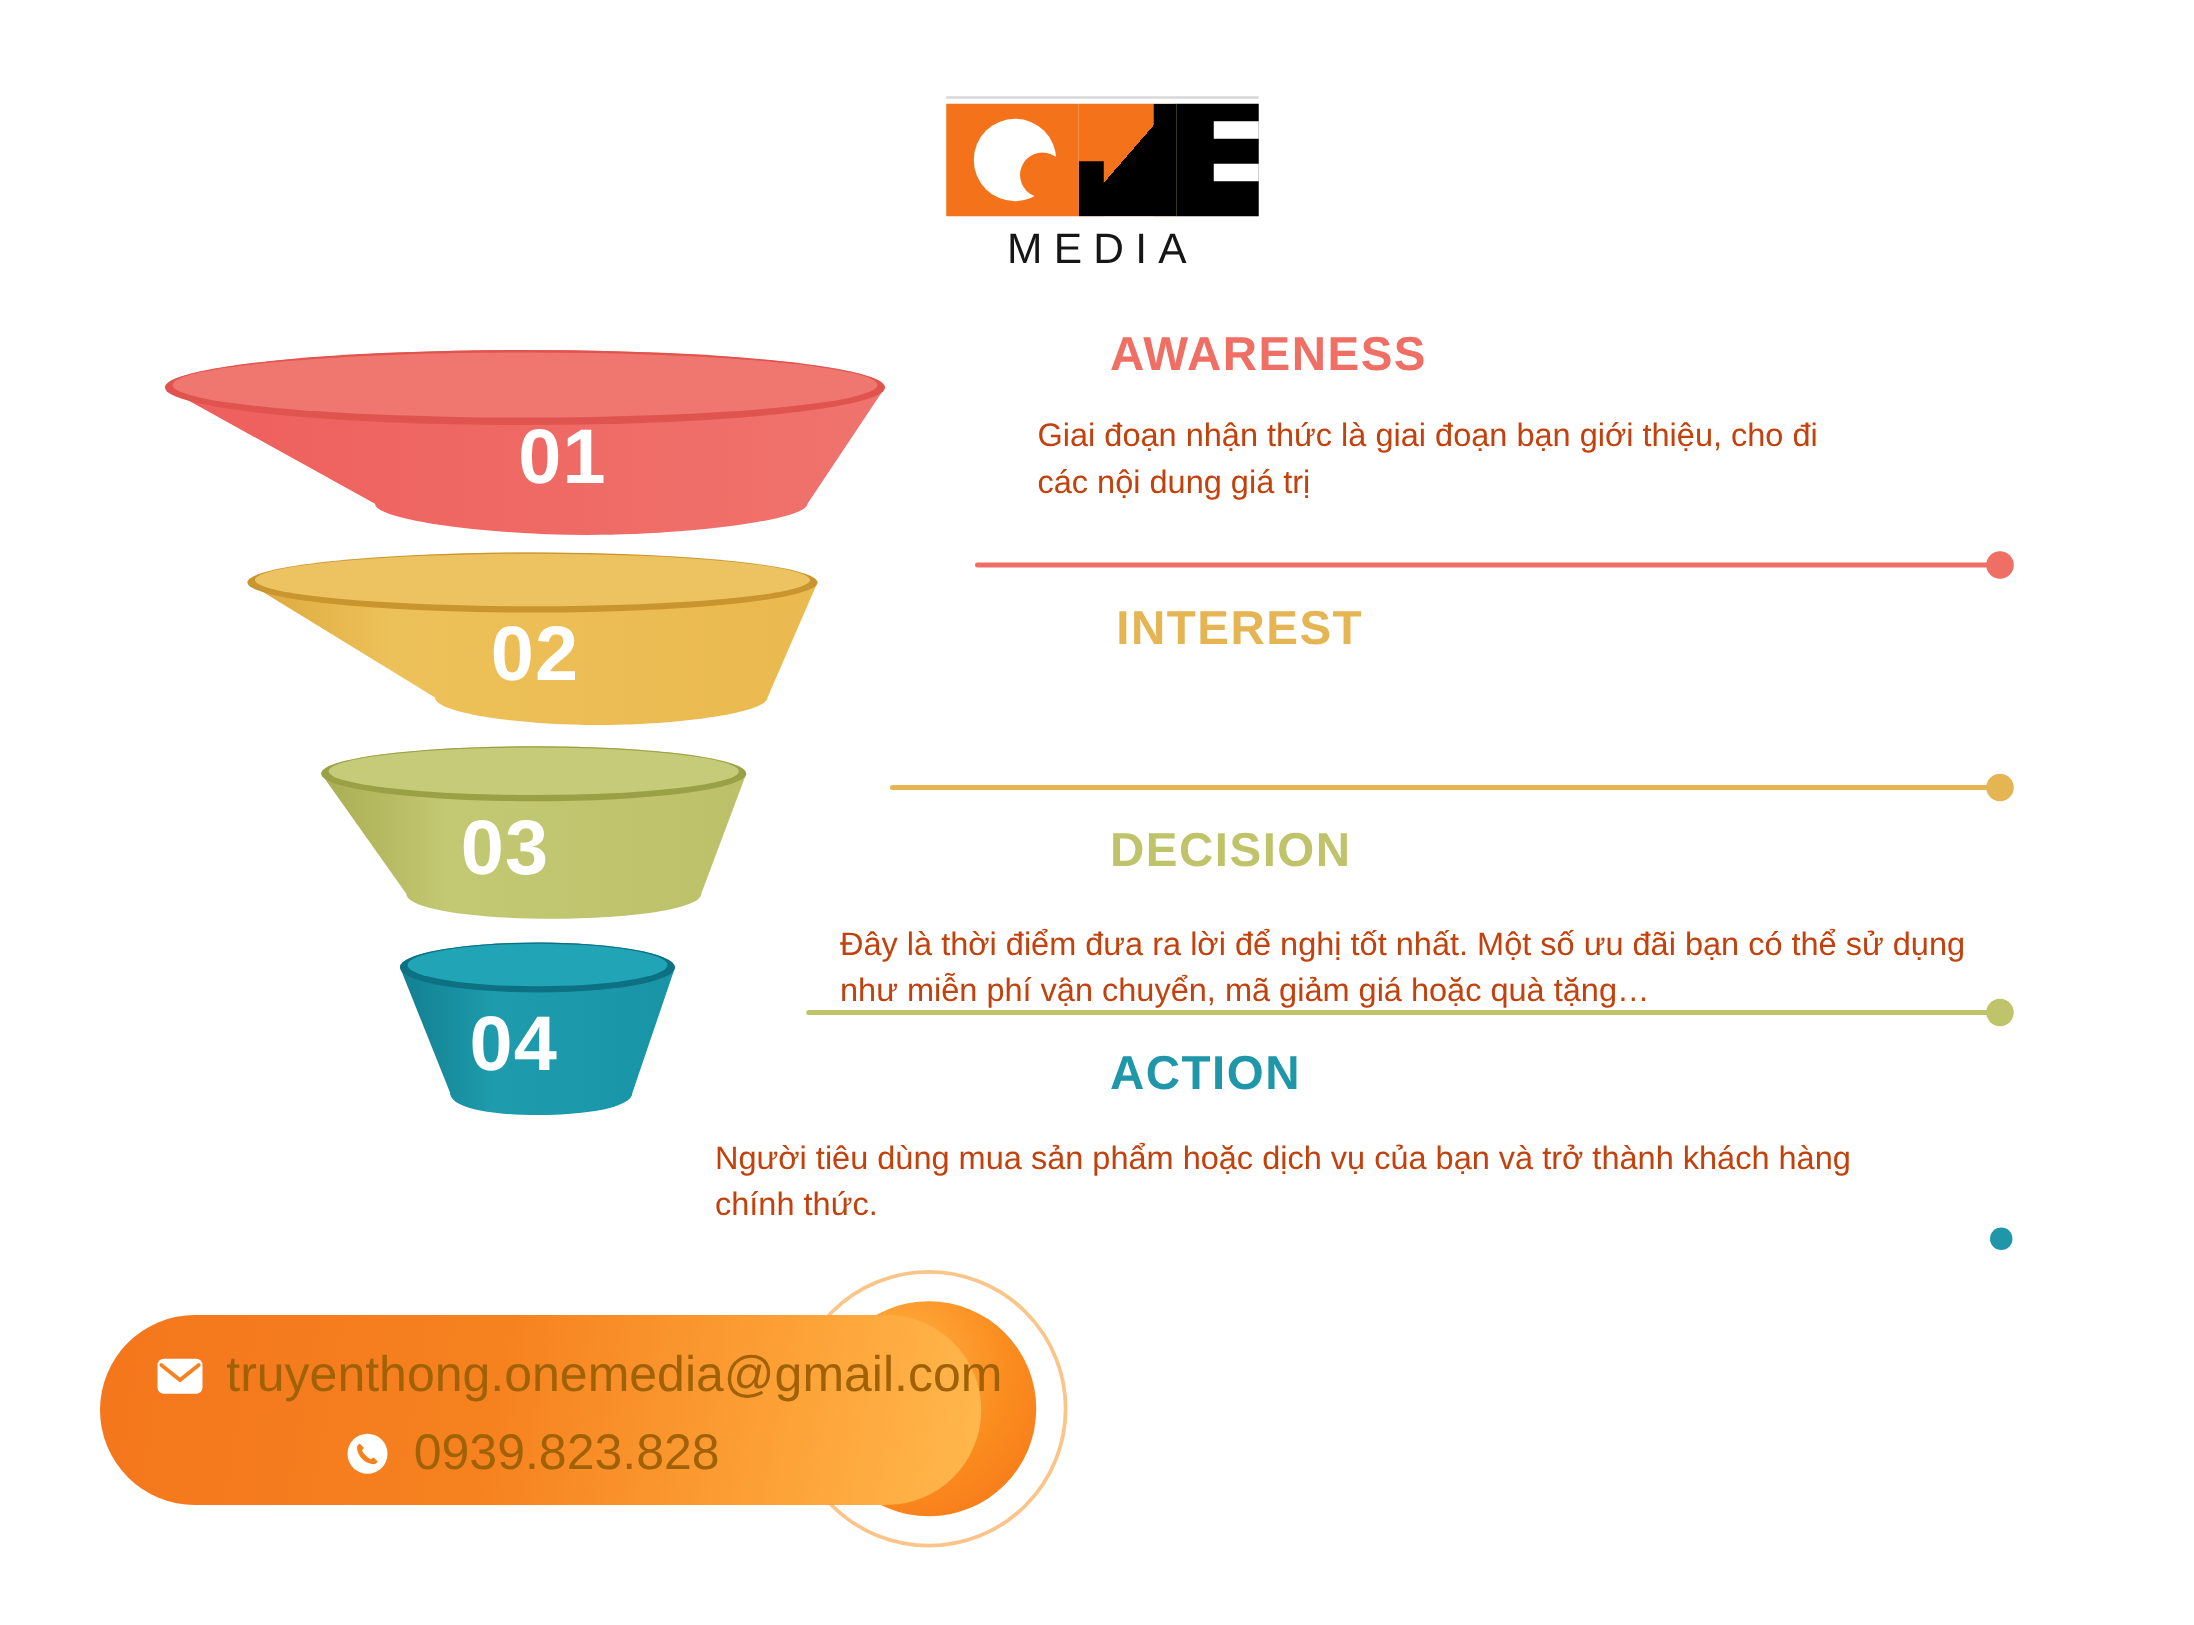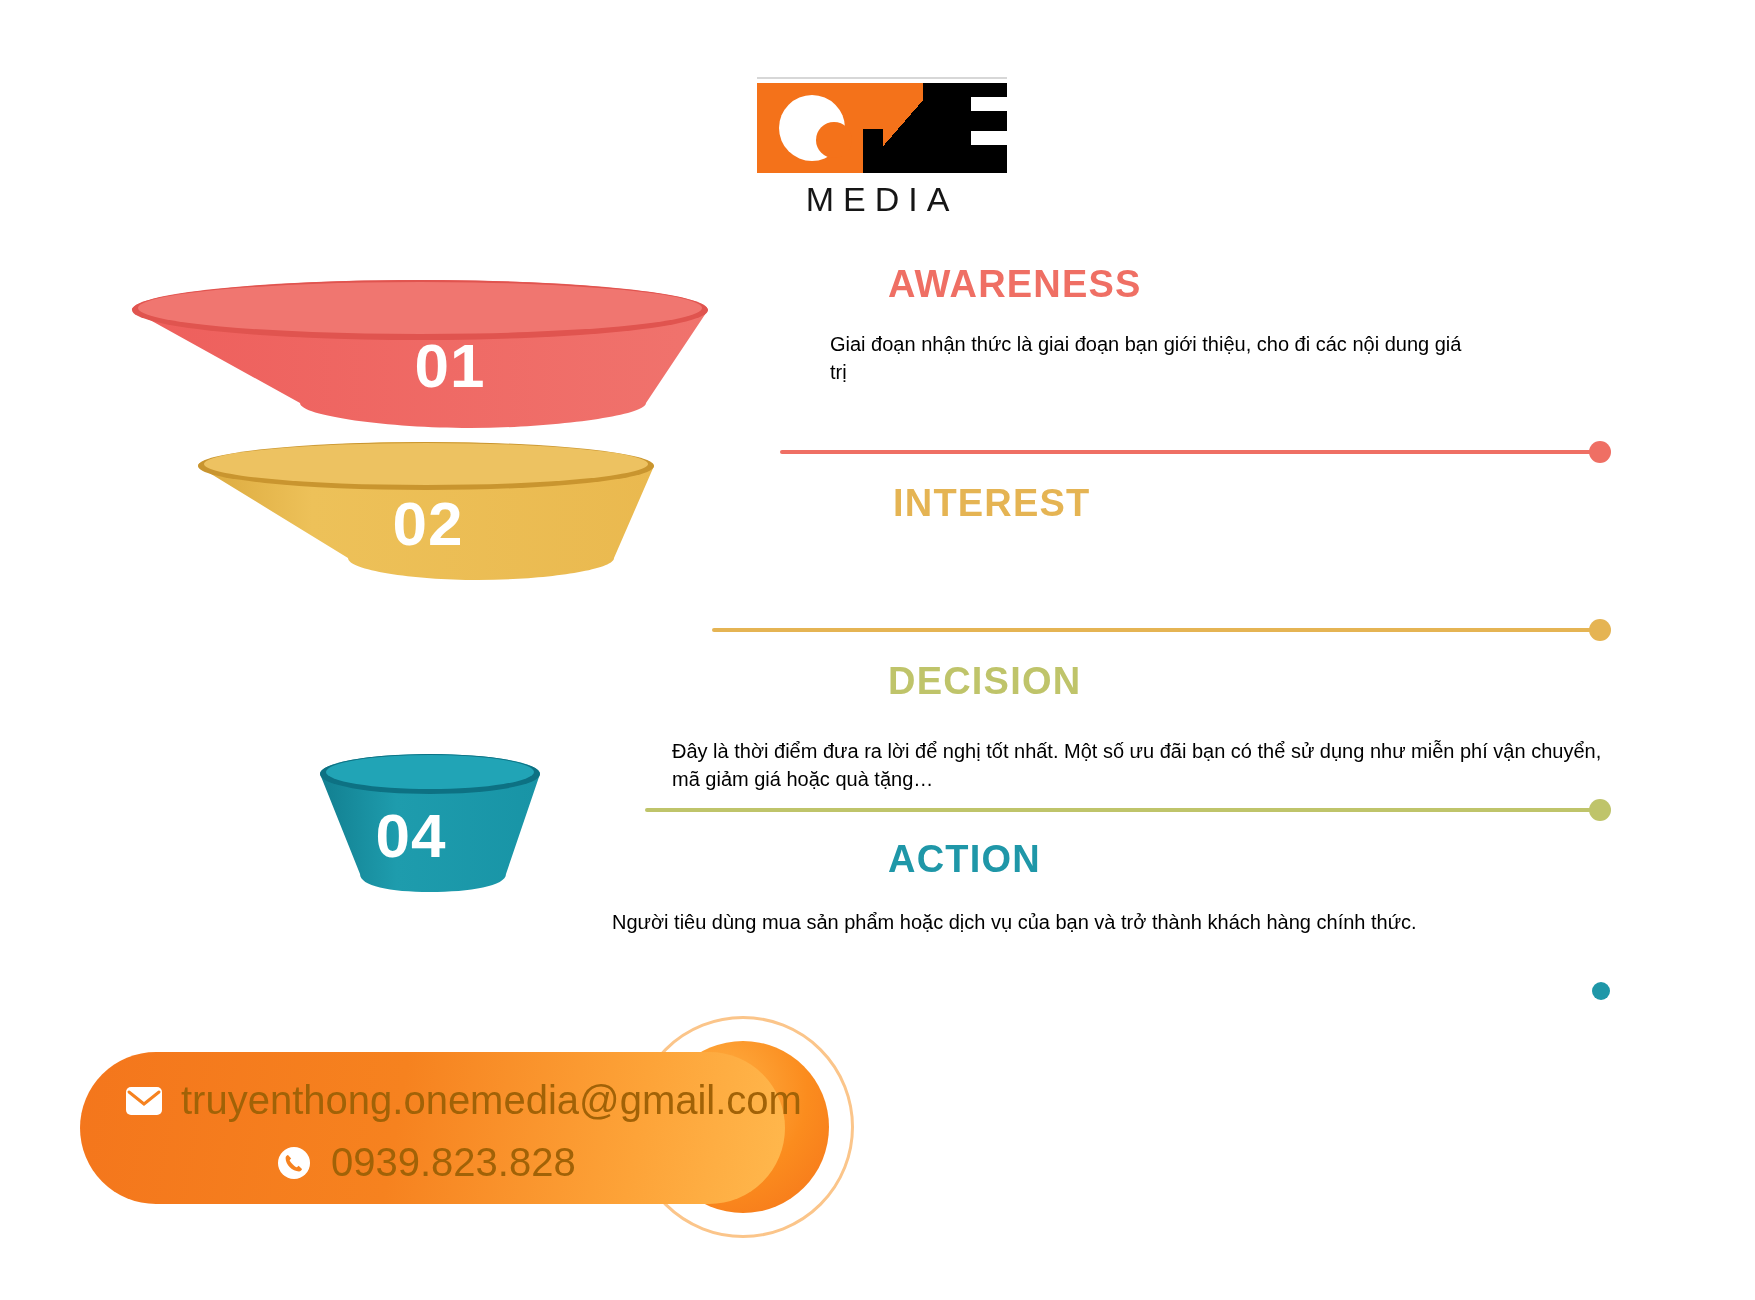--- a/index.html
+++ b/index.html
@@ -112,23 +112,23 @@
   
   .stage-title {
     position: absolute;
     font-weight: bold;
     font-size: 38px;
     letter-spacing: 1.2px;
     font-family: "Liberation Sans", sans-serif;
   }
   .stage-body {
     position: absolute;
-    font-size: 20px;
+    font-size: 26px;
     line-height: 1.42;
-    color: #000000;
+    color: #c2410c;
     font-family: "Liberation Sans", sans-serif;
   }
   .divider {
     position: absolute;
     height: 4px;
     border-radius: 2px;
   }
   .divider-dot {
     position: absolute;
     width: 22px; height: 22px;
@@ -228,20 +228,35 @@
             <stop offset="1" stop-color="#eab94f"></stop>
         </linearGradient>
       </defs>
       <path d="M2,26 C2,12 130,2 228,2 C326,2 458,12 458,26 L418,118 C418,130 348,140 282,140 C216,140 152,130 152,118 Z" fill="url(#g2)"></path>
       <ellipse cx="230" cy="26" rx="228" ry="24" fill="#c9952f"></ellipse>
       <ellipse cx="230" cy="24" rx="222" ry="21" fill="#edc261"></ellipse>
     </svg>
     <div class="funnel-num" style="top:48px; left:-48px;">02</div>
   </div>
 
+  <div class="funnel-stage" style="left:255px; top:595px; width:430px; height:145px;">
+    <svg width="430" height="145" viewBox="0 0 430 145">
+      <defs>
+        <linearGradient id="g3" x1="0" y1="0" x2="1" y2="0">
+          <stop offset="0" stop-color="#a9ae52"></stop>
+            <stop offset="0.3" stop-color="#c3c873"></stop>
+            <stop offset="1" stop-color="#bcc169"></stop>
+        </linearGradient>
+      </defs>
+      <path d="M2,24 C2,11 80,2 172,2 C264,2 342,11 342,24 L306,120 C306,132 250,140 186,140 C122,140 70,132 70,120 Z" fill="url(#g3)"></path>
+      <ellipse cx="172" cy="24" rx="170" ry="22" fill="#9aa045"></ellipse>
+      <ellipse cx="172" cy="22" rx="164" ry="19" fill="#c6cb79"></ellipse>
+    </svg>
+    <div class="funnel-num" style="top:48px; left:-66px;">03</div>
+  </div>
 
   <div class="funnel-stage" style="left:318px; top:752px; width:270px; height:145px;">
     <svg width="270" height="145" viewBox="0 0 270 145">
       <defs>
         <linearGradient id="g4" x1="0" y1="0" x2="1" y2="0">
           <stop offset="0" stop-color="#127f90"></stop>
             <stop offset="0.35" stop-color="#1e9cad"></stop>
             <stop offset="1" stop-color="#1894a6"></stop>
         </linearGradient>
       </defs>
@@ -260,21 +275,21 @@
   <div class="stage-title" style="left:893px; top:482px; color:#e5b453;">INTEREST</div>
   <div class="divider" style="left:712px; top:628px; width:890px; background:#e5b453;"></div>
   <div class="divider-dot" style="left:1589px; top:619px; background:#e5b453;"></div>
 
   <div class="stage-title" style="left:888px; top:660px; color:#bfc46a;">DECISION</div>
   <div class="stage-body" style="left:672px; top:725px; width:940px;margin-top:12px;">Đây là thời điểm đưa ra lời để nghị tốt nhất. Một số ưu đãi bạn có thể sử dụng như miễn phí vận chuyển, mã giảm giá hoặc quà tặng…</div>
   <div class="divider" style="left:645px; top:808px; width:957px; background:#bfc46a;"></div>
   <div class="divider-dot" style="left:1589px; top:799px; background:#bfc46a;"></div>
 
   <div class="stage-title" style="left:888px; top:838px; color:#1f97a8;">ACTION</div>
-  <div class="stage-body" style="left:612px; top:908px; width:970px;">Người tiêu dùng mua sản phẩm hoặc dịch vụ của bạn và trở thành khách hàng chính thức.</div>
+  <div class="stage-body" style="left:572px; top:908px; width:970px;">Người tiêu dùng mua sản phẩm hoặc dịch vụ của bạn và trở thành khách hàng chính thức.</div>
   <div class="divider-dot" style="left:1592px; top:982px; width:18px; height:18px; background:#1f97a8;"></div>
 
   <div id="footer-deco-ring"></div>
   <div id="footer-deco-circle"></div>
   <div id="footer-pill"></div>
 
   <div id="footer-email-row">
     <span class="contact-icon">
       <svg width="38" height="30" viewBox="0 0 38 30">
         <rect x="1" y="1" width="36" height="28" rx="5" fill="#ffffff"></rect>

